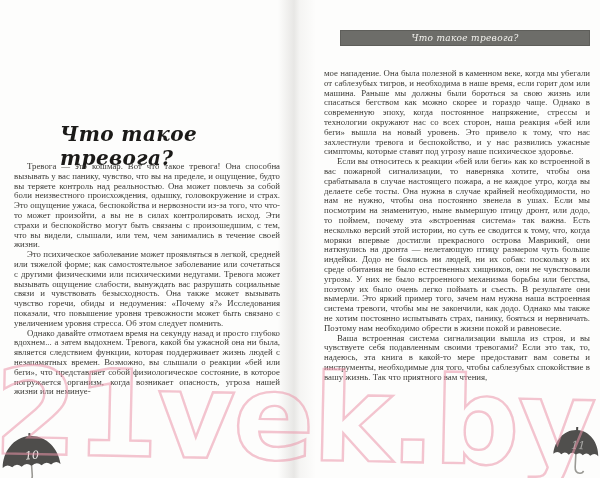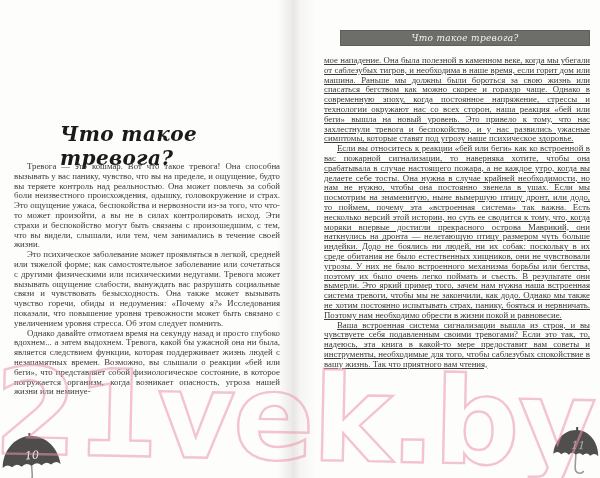--- a/index.html
+++ b/index.html
@@ -33,21 +33,21 @@
   }
   .body-text{
     position:absolute;
     font-family:"Liberation Serif", serif;
     font-size:8.8px;line-height:9.8px;
     text-align:justify;color:#3b3a36;
   }
   .body-text p{margin:0;text-indent:13px;}
   .body-text p.no-indent{text-indent:0;}
   .text-left{left:14px;top:162px;width:266px;}
-  .text-right{left:19px;top:56px;width:266px;text-decoration:underline;}
+  .text-right{left:19px;top:69px;width:266px;}
 
   .running-header{
     position:absolute;left:35px;top:30px;width:248px;height:14px;
     background:#6d6d69;border:1px solid #5e5e5a;
     color:#f4f3ef;text-align:center;
     font-family:"DejaVu Serif", serif;font-style:italic;
     font-size:9px;line-height:14px;letter-spacing:0.3px;
   }
 
   .umbrella{position:absolute;}

